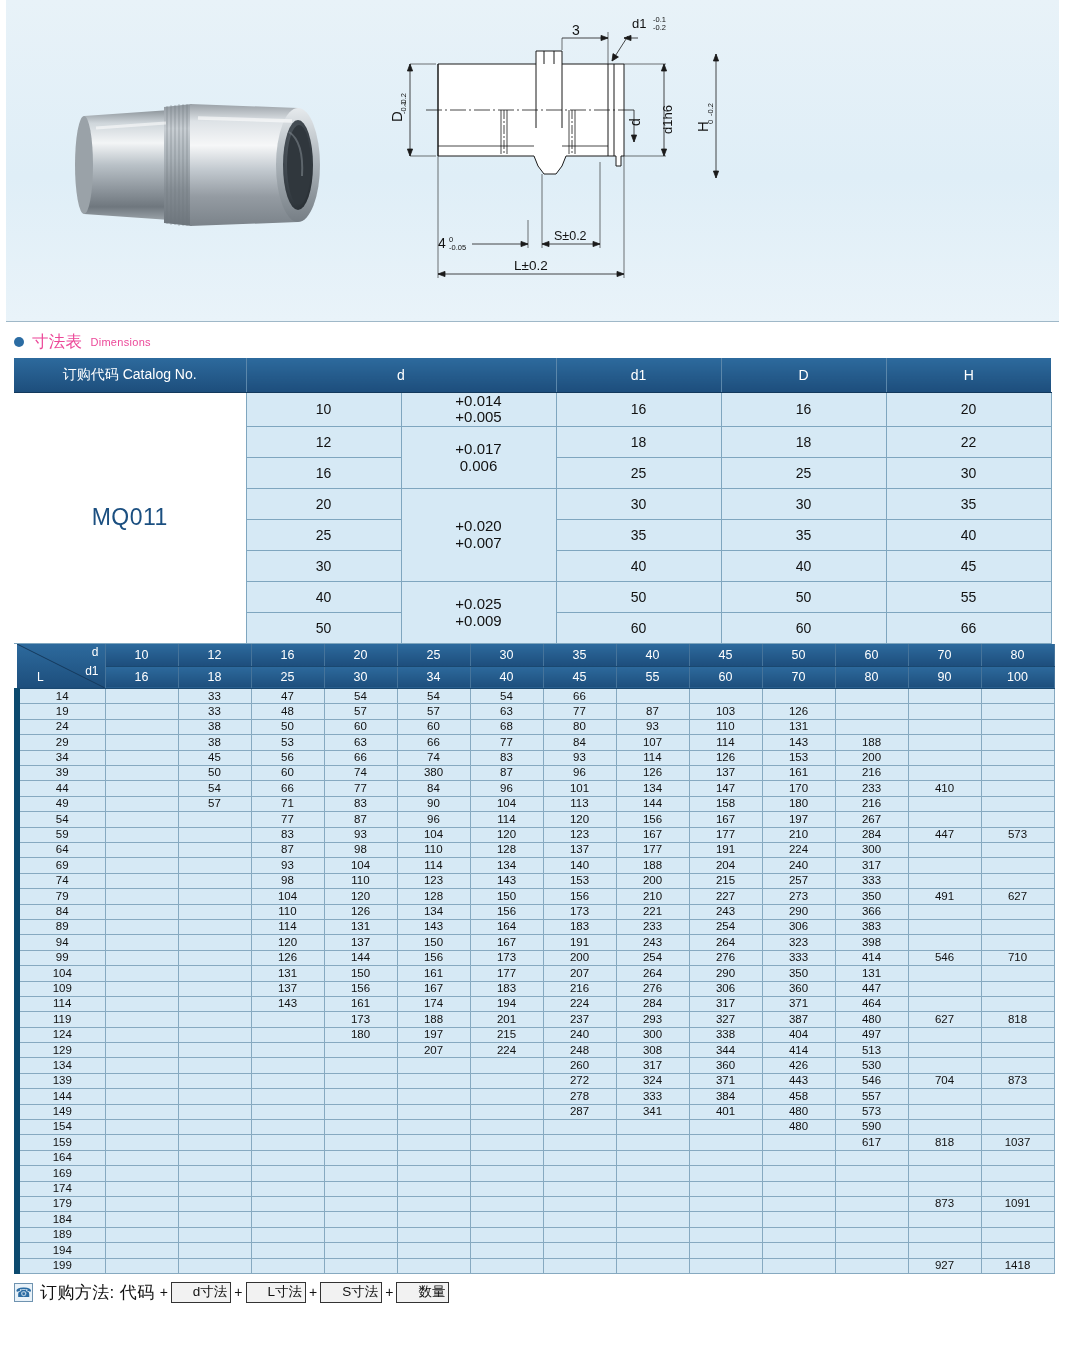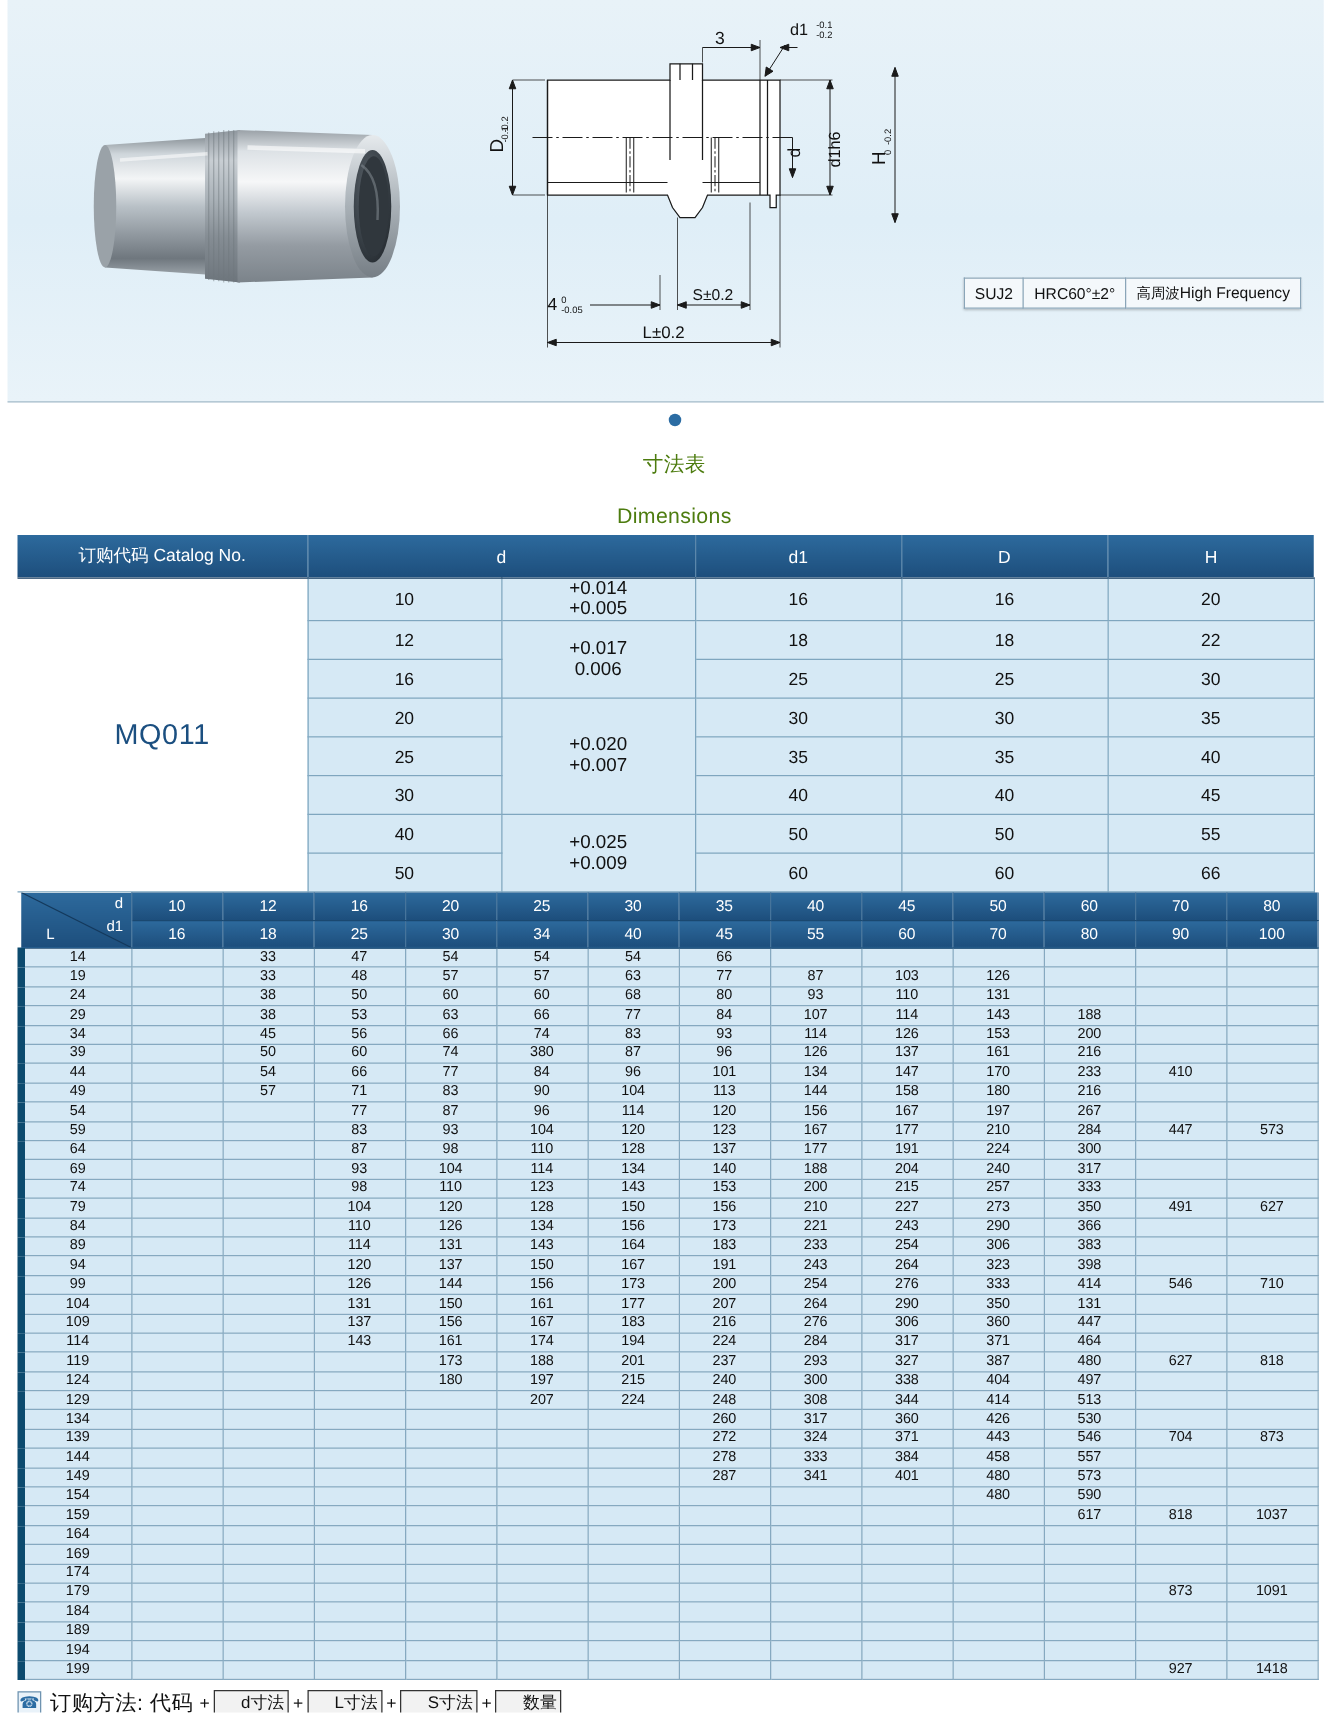--- a/index.html
+++ b/index.html
@@ -65,31 +65,30 @@
     width:13px; height:13px; line-height:13px;
     font-size:10px; text-align:center;
     margin-right:3px; vertical-align:-1px;
   }
   .hf-cn { font-size: 11.5px; }
 
   
   .sec-title {
     margin: 9px 0 5px 14px;
     font-size: 16px;
-    color: #4d7c0f;
-    display: flex; align-items: center; gap: 20px;
+    color: #ec4899;
+    display: flex; align-items: center; gap: 8px;
     letter-spacing: .3px;
-    flex-direction: column;
   }
   .bullet {
     width: 10px; height: 10px; border-radius: 50%;
     background: #2b6ca3; display:inline-block;
   }
   .sec-title .cn { font-size: 16.5px; }
-  .sec-title .en { font-size: 17px; }
+  .sec-title .en { font-size: 11px; }
 
   
   .dim-table {
     width: 1037px; margin: 0 14px;
     border-collapse: collapse;
     table-layout: fixed;
   }
   .dim-table th {
     background: linear-gradient(180deg,#2d6a9d 0%, #1d4e7c 100%);
     color: #fff; font-weight: normal;
@@ -355,27 +354,20 @@
 
           <text x="178" y="234" font-size="12.5">S±0.2</text>
 
           <text x="138" y="264" font-size="13.5">L±0.2</text>
         </g>
       </svg>
     </div>
 
     <table class="mat-table">
       <tbody>
-      <tr>
-        <td>SUJ2</td>
-        <td>HRC60°±2°</td>
-        <td>
-          <span class="hf-cn">高周波</span><span>High Frequency</span>
-        </td>
-      </tr>
     </tbody>
       </table>
   </div>
 
   <div class="sec-title">
     <span class="bullet"></span>
     <span class="cn">寸法表</span>
     <span class="en">Dimensions</span>
   </div>
 

